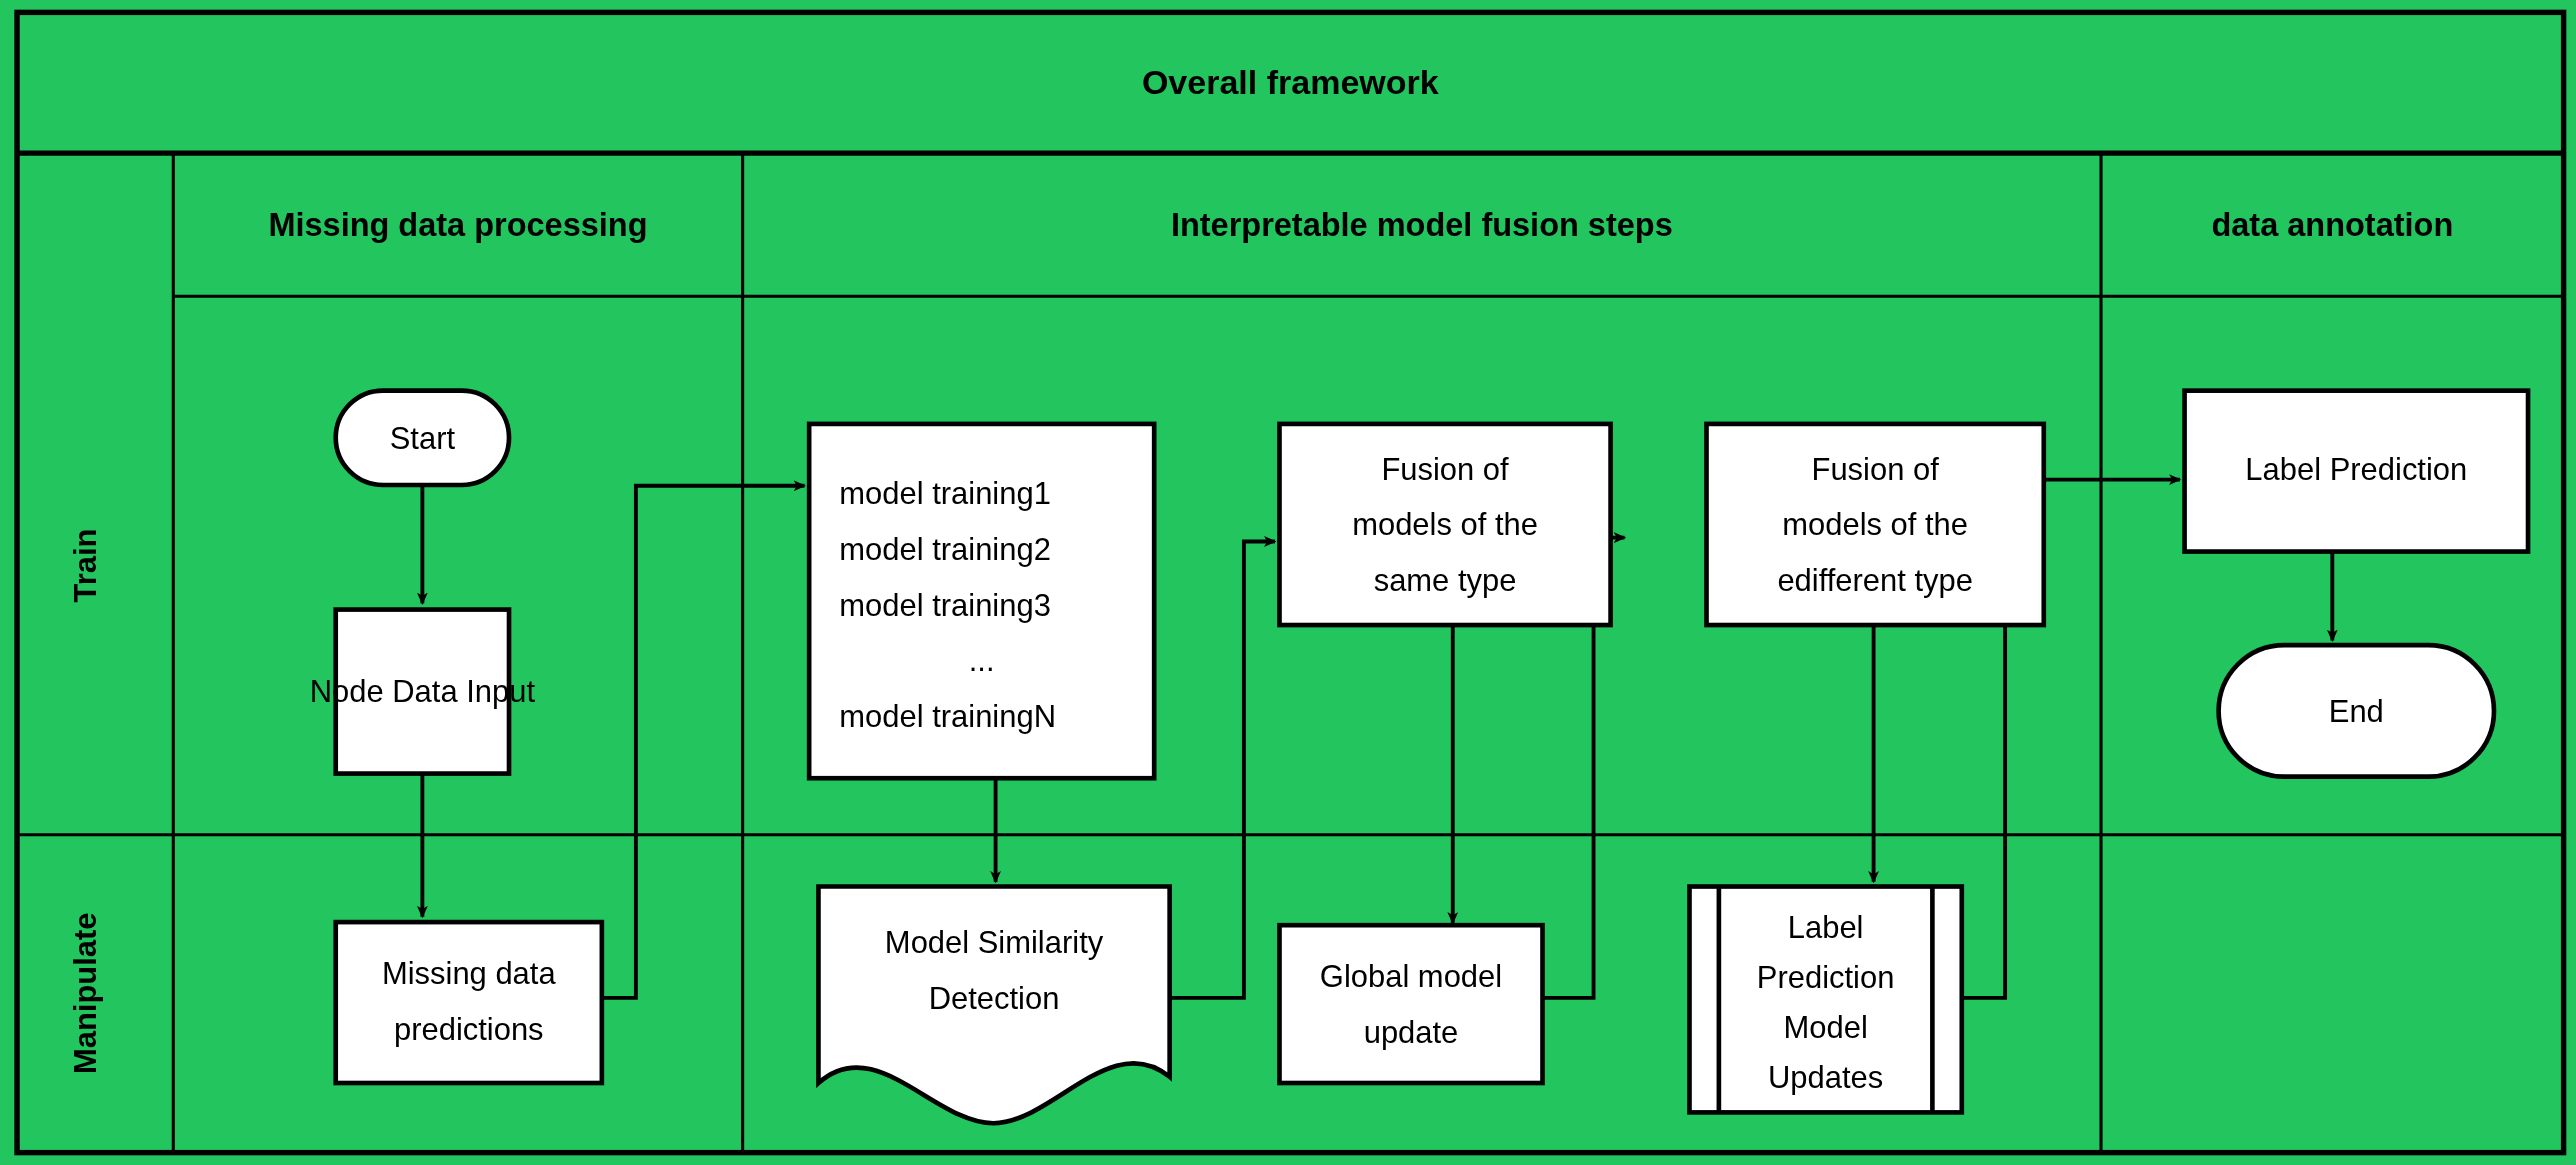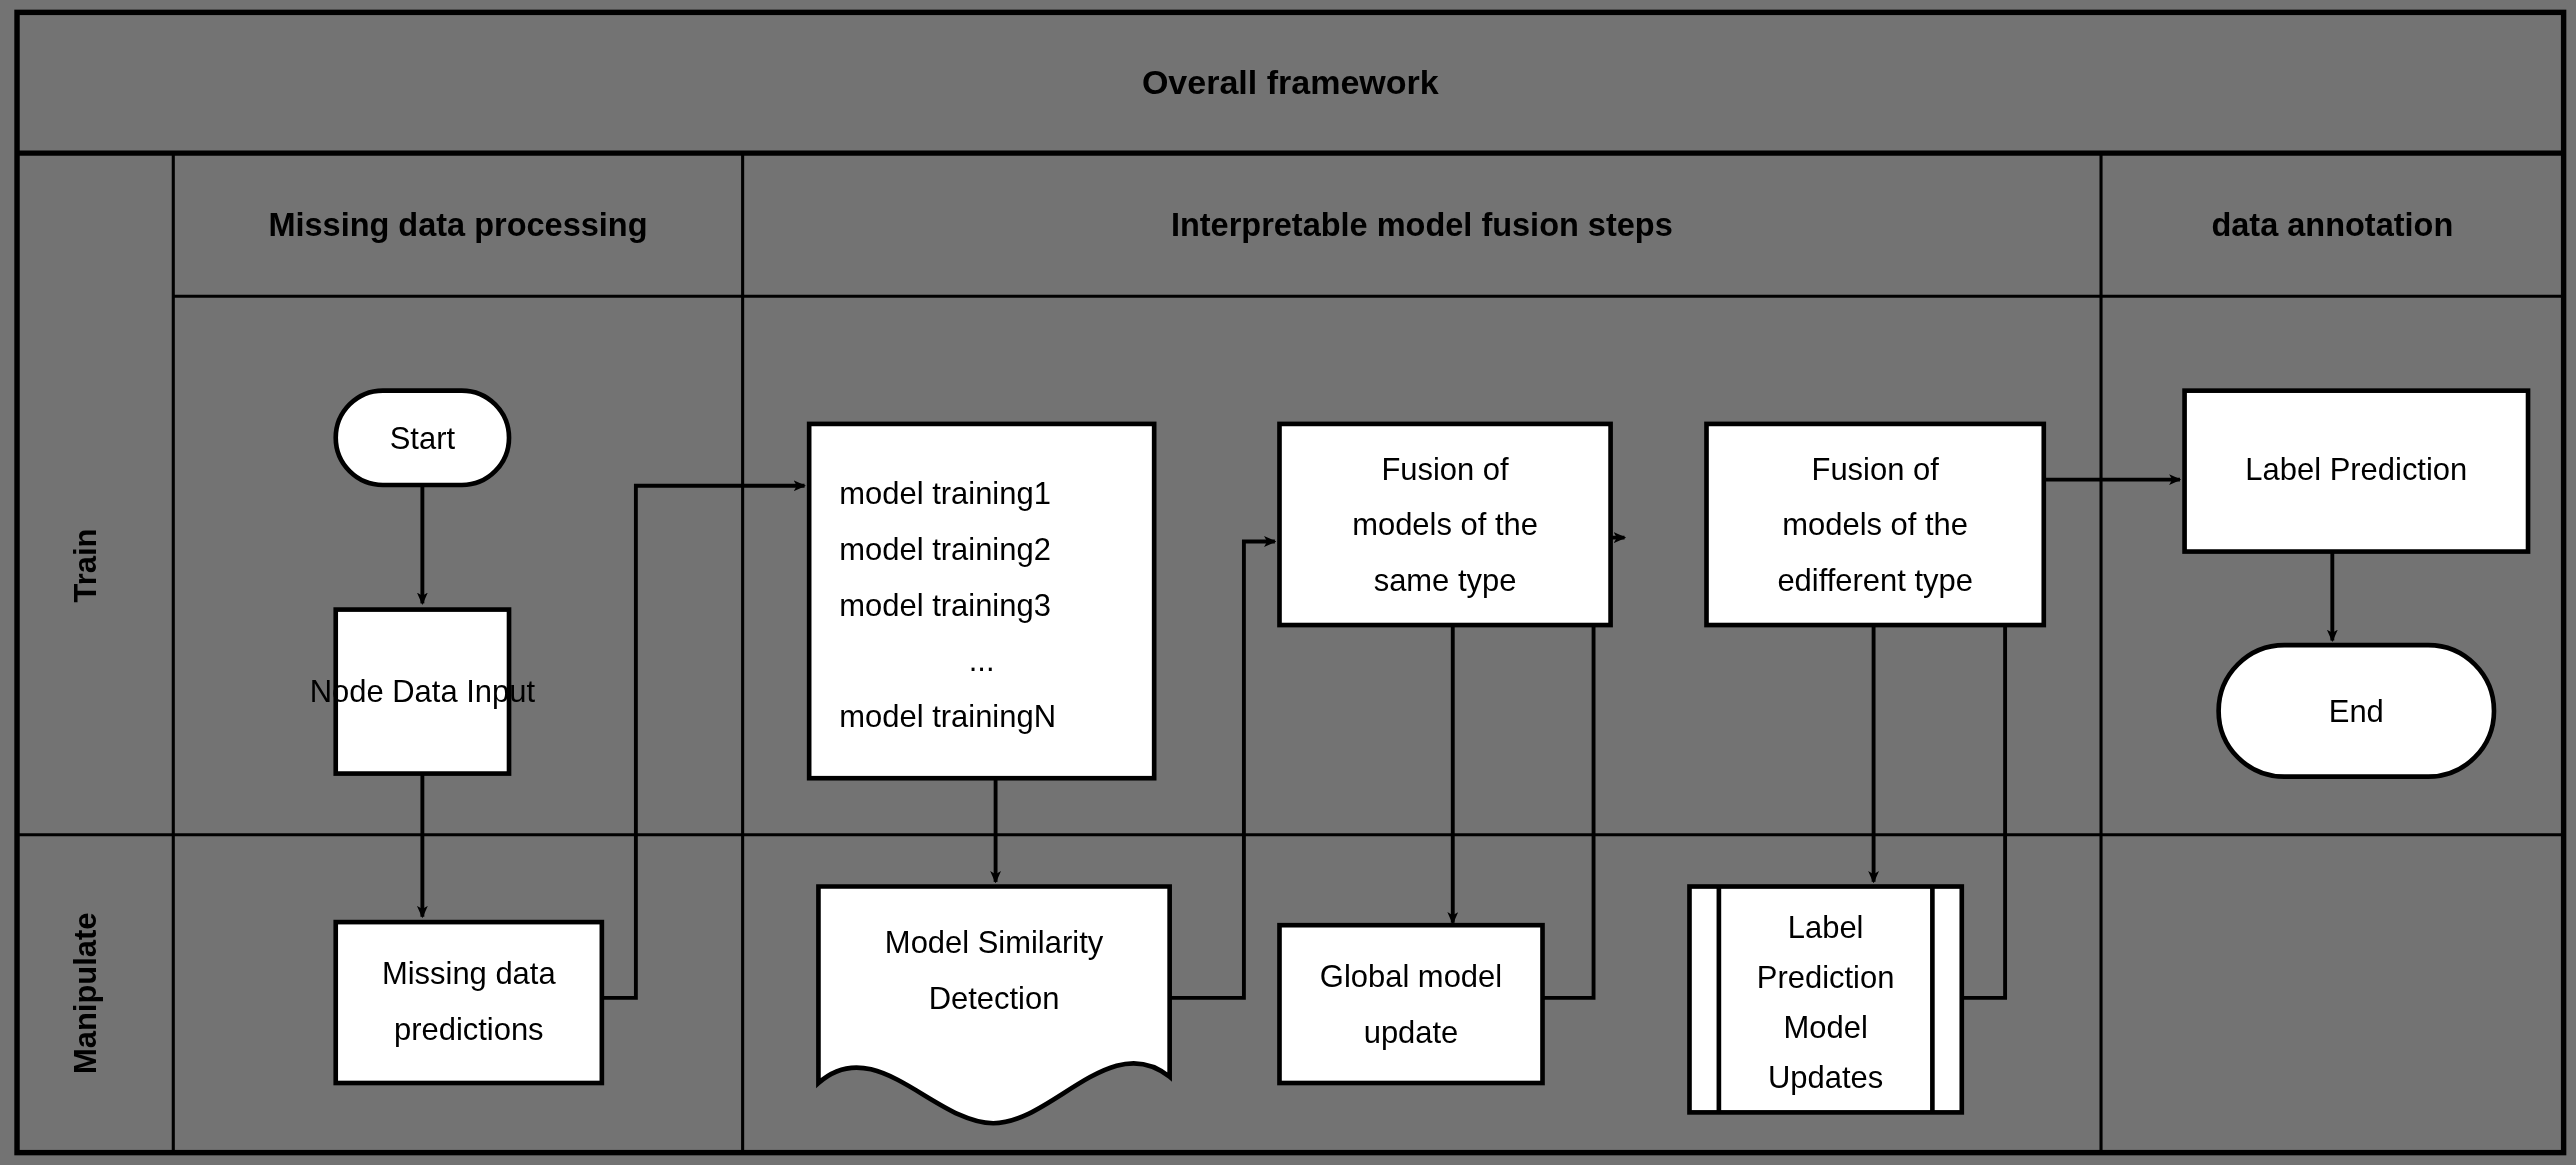--- a/index.html
+++ b/index.html
@@ -8,21 +8,21 @@
     padding: 0;
     background: #ffffff;
   }
   body {
     font-family: "Liberation Sans", sans-serif;
   }
   #stage {
     position: relative;
     width: 2576px;
     height: 1165px;
-    background: #737373;
+    background: #22c55e;
     overflow: hidden;
   }
   #stage svg {
     position: absolute;
     left: 0;
     top: 0;
     width: 2576px;
     height: 1165px;
   }
   .lane-label {

